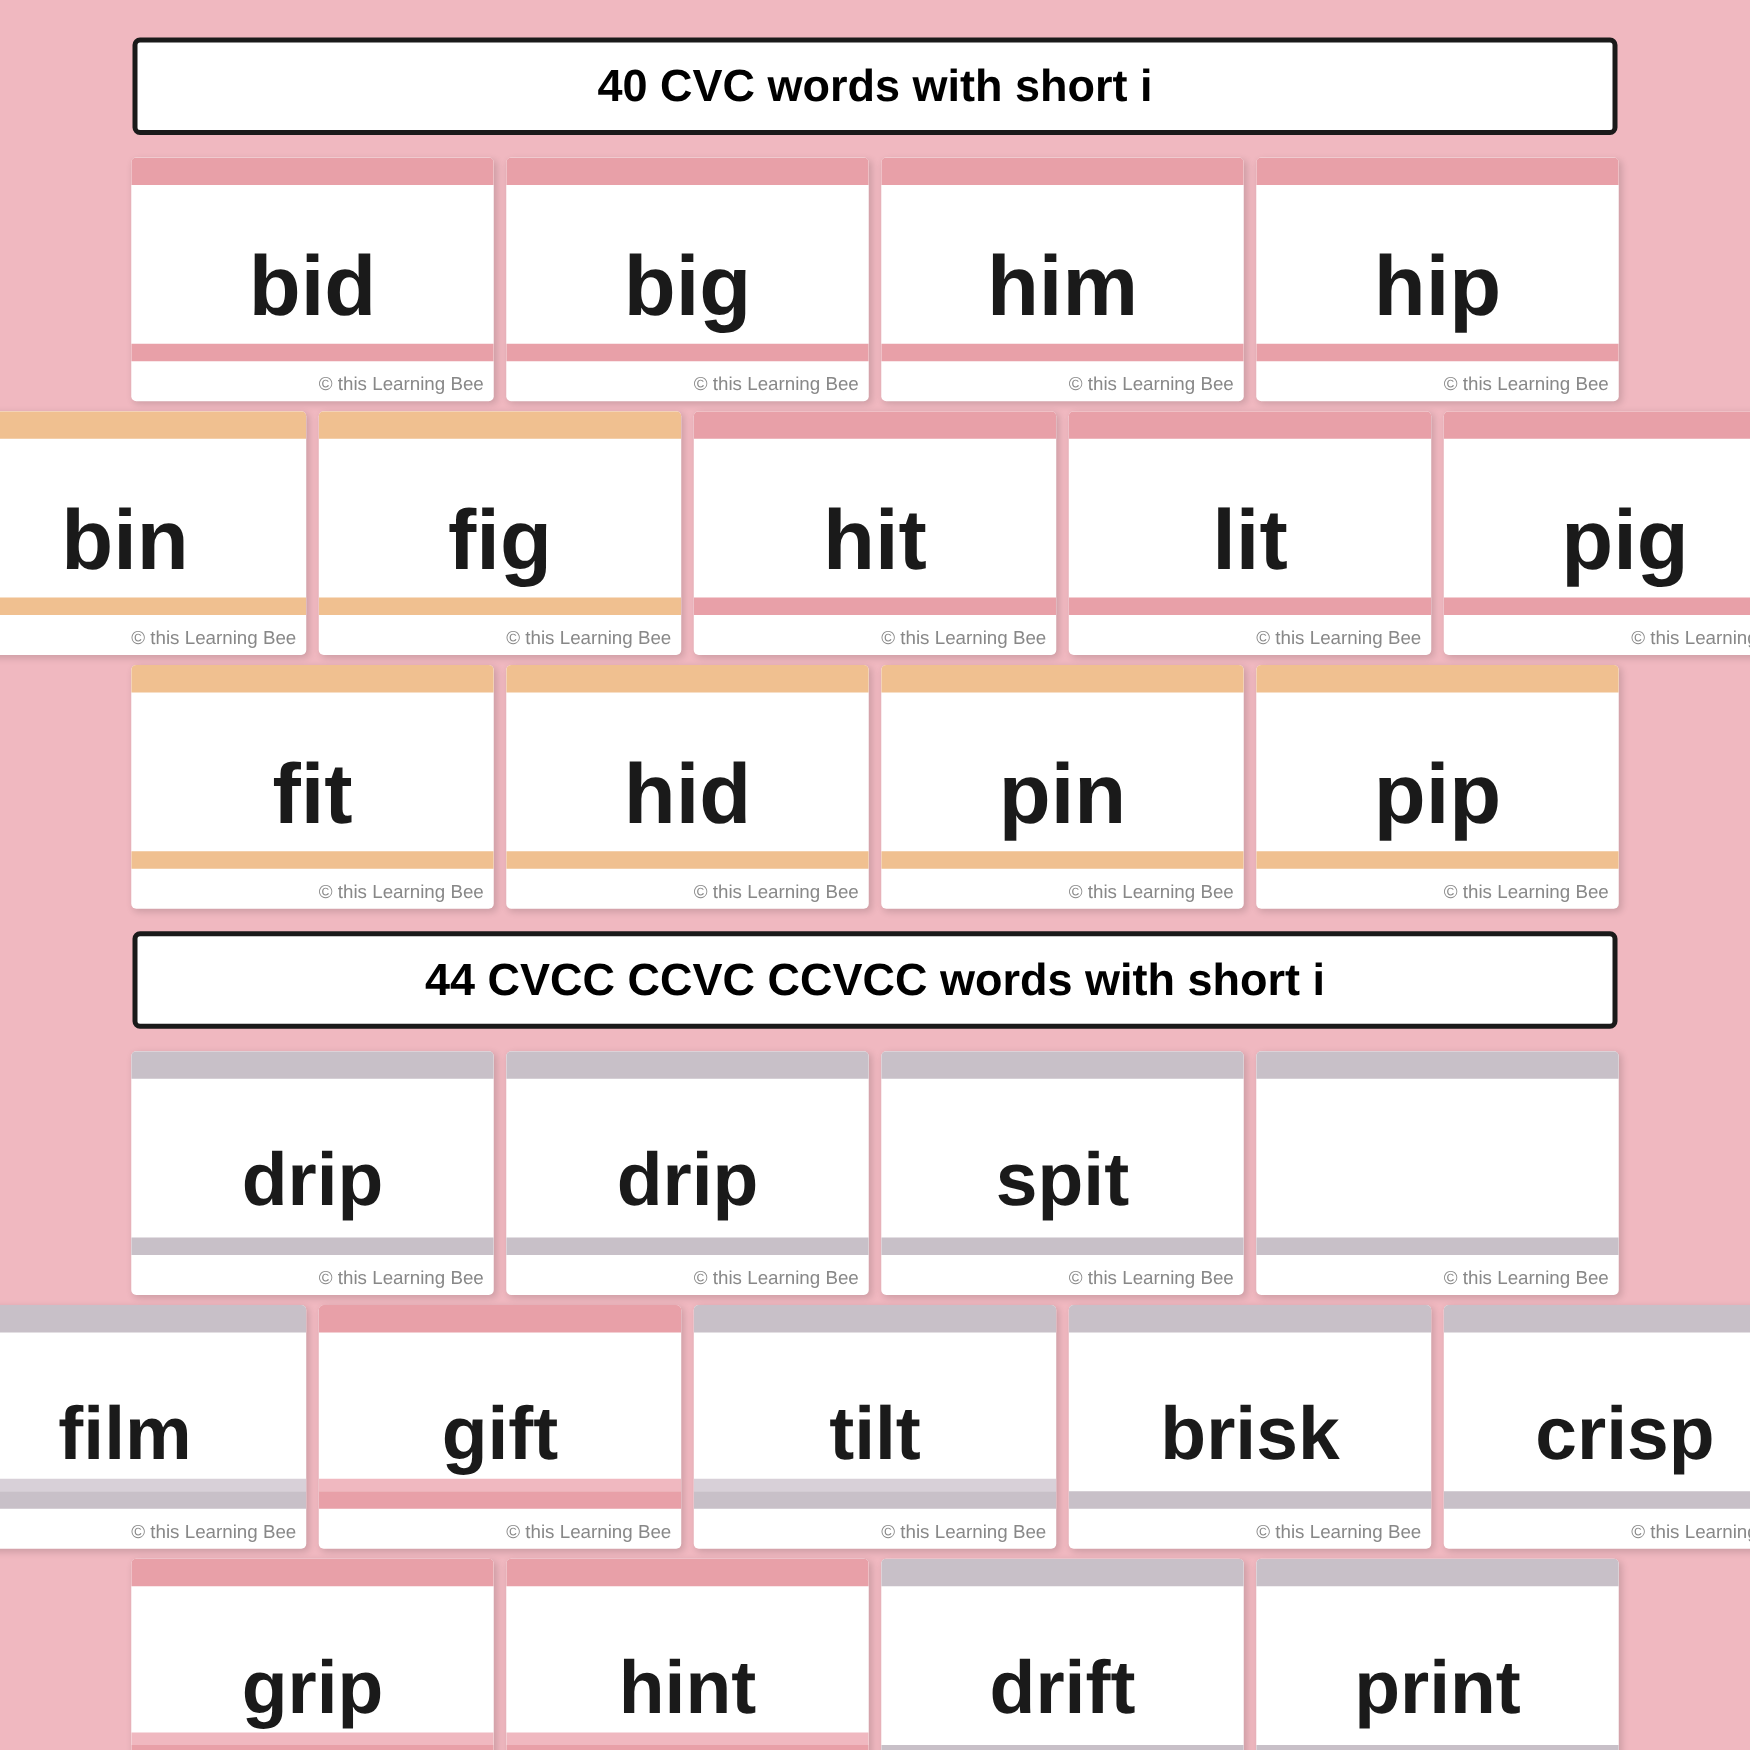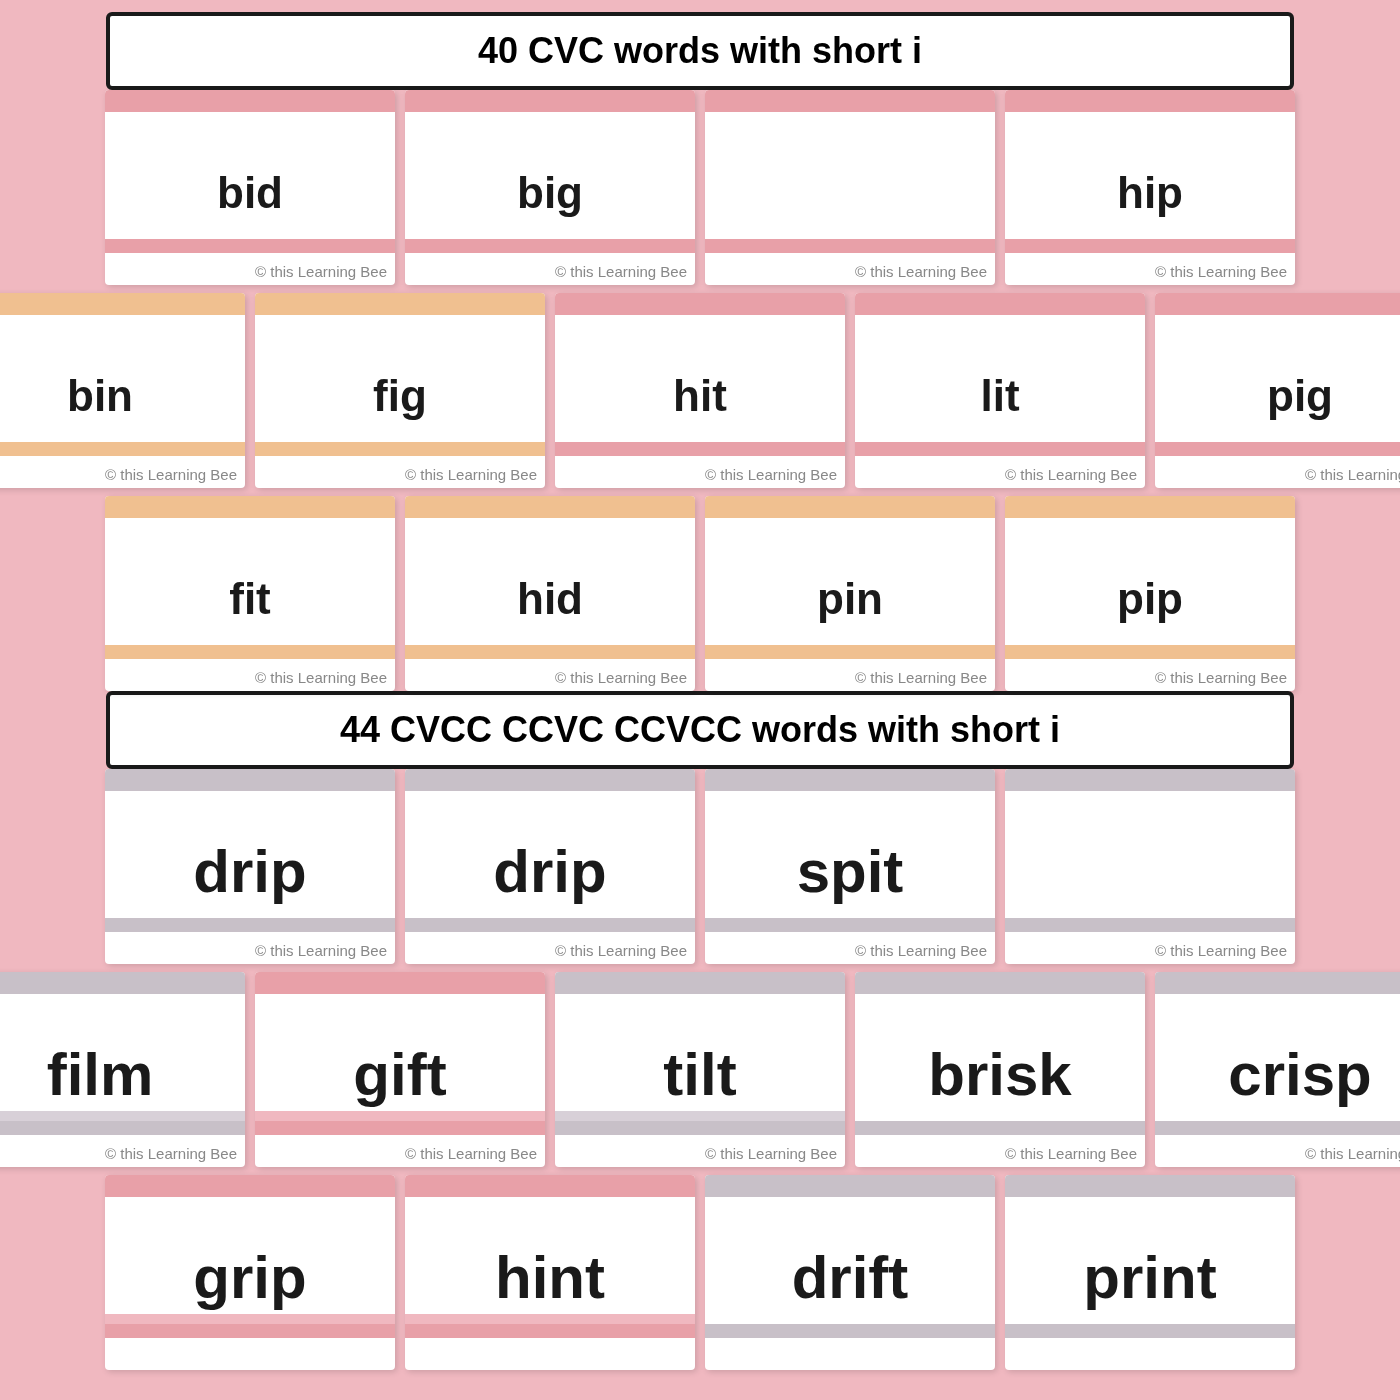--- a/index.html
+++ b/index.html
@@ -13,21 +13,21 @@
       position: relative;
     }
 
     .page-wrapper {
       width: 1400px;
       height: 1400px;
       padding: 30px 40px;
       display: flex;
       flex-direction: column;
       align-items: center;
-      justify-content: flex-end;
+      gap: 18px;
     }
 
     
     .title-banner {
       background: white;
       border: 4px solid #1a1a1a;
       border-radius: 6px;
       padding: 14px 40px;
       font-size: 36px;
       font-weight: 900;
@@ -55,21 +55,21 @@
       height: 195px;
     }
 
     
     .cvcc-card {
       width: 290px;
       height: 195px;
     }
 
     .card-word {
-      font-size: 44px;
+      font-size: 68px;
       font-weight: 900;
       font-family: Arial Black, sans-serif;
       color: #1a1a1a;
       line-height: 1;
       margin-top: 10px;
     }
 
     .cvcc-card .card-word {
       font-size: 60px;
     }
@@ -221,20 +221,21 @@
         <div class="bottom-stripe-pink"></div>
         <span class="card-word">big</span>
         <div class="card-footer">
           <span class="card-footer-text">© this Learning Bee</span>
         </div>
       </div>
 
       <div class="flash-card cvc-card stripe-pink">
         <div class="card-header"></div>
         <div class="bottom-stripe-pink"></div>
+        <span class="card-word">him</span>
         <div class="card-footer">
           <span class="card-footer-text">© this Learning Bee</span>
         </div>
       </div>
 
       <div class="flash-card cvc-card stripe-pink">
         <div class="card-header"></div>
         <div class="bottom-stripe-pink"></div>
         <span class="card-word">hip</span>
         <div class="card-footer">

